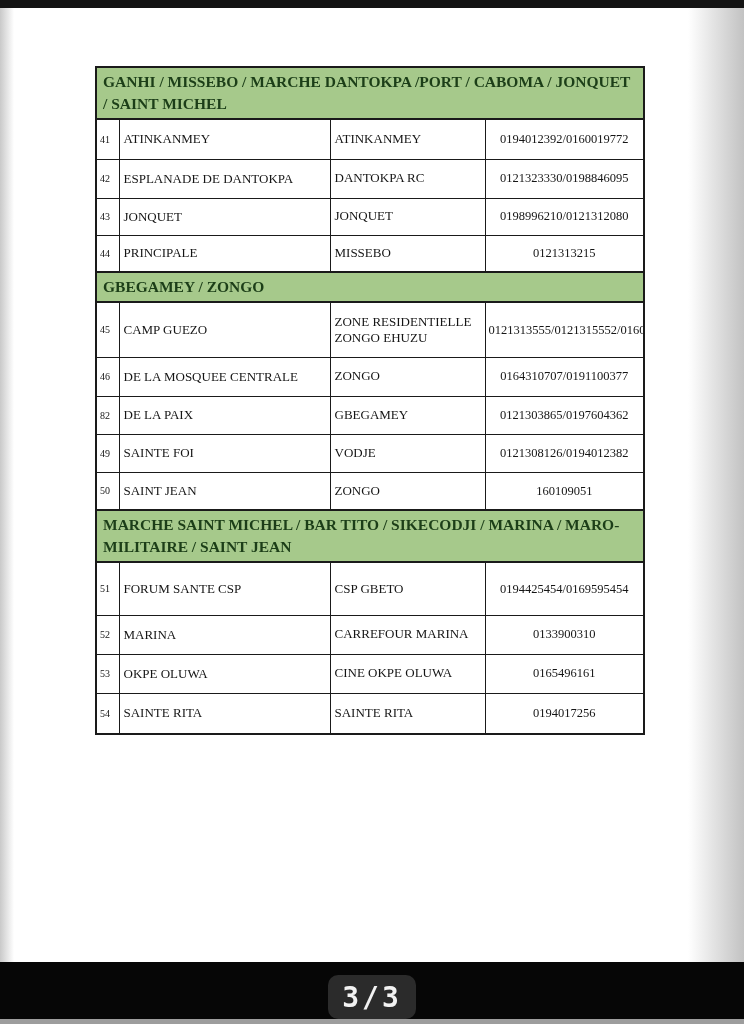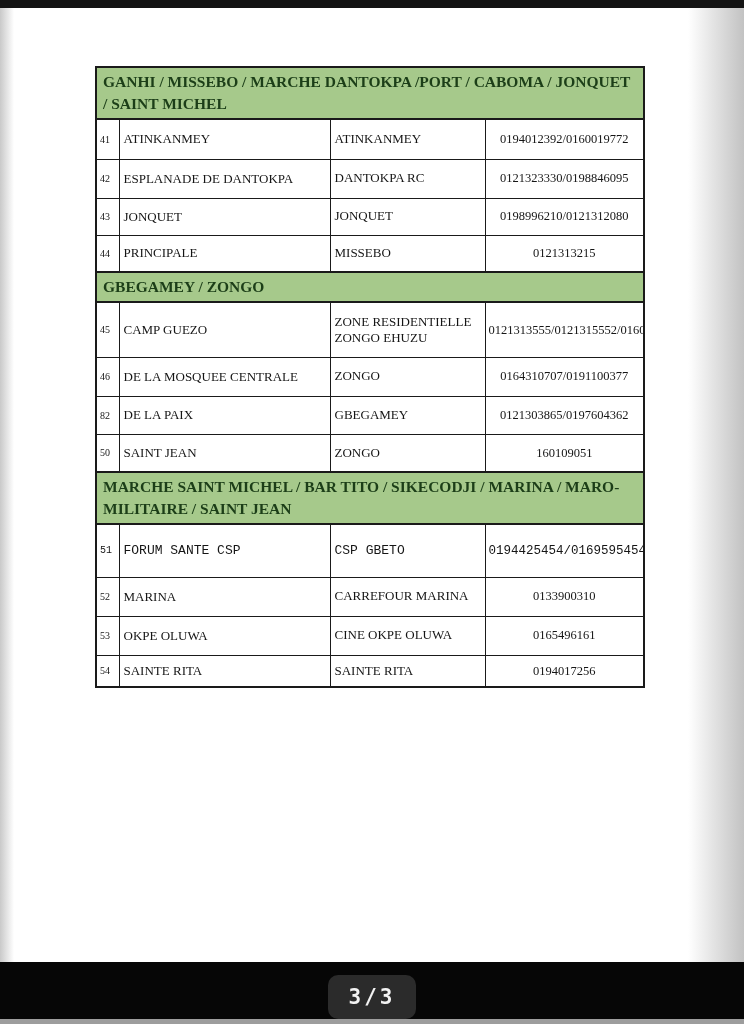--- a/index.html
+++ b/index.html
@@ -37,21 +37,21 @@
   .bottom-bar { position:absolute; top:962px; left:0; width:744px; height:57px; background:#060606; }
   .bottom-strip { position:absolute; top:1019px; left:0; width:744px; height:5px; background:#9d9d9d; }
 
   .page-badge {
     position:absolute; top:13px; left:50%; transform:translateX(-50%);
     width:88px; height:44px; background:#2b2b2b; border-radius:10px;
     display:flex; align-items:center; justify-content:center;
   }
   .page-badge span {
     color:#f2f2f2; font-family:"DejaVu Sans Mono", monospace;
-    font-weight:bold; font-size:21px; letter-spacing:3px;
+    font-weight:bold; font-size:28px; letter-spacing:3px;
   }
 </style>
 </head>
 <body>
 
 <div class="canvas">
 
   <div class="top-bar"></div>
 
   <div class="doc-page">
@@ -105,47 +105,53 @@
             <td class="location">ZONGO</td>
             <td class="phone">0164310707/0191100377</td>
           </tr>
           <tr style="height: 38px;">
             <td class="num">82</td>
             <td class="name">DE LA PAIX</td>
             <td class="location">GBEGAMEY</td>
             <td class="phone">0121303865/0197604362</td>
           </tr>
           <tr style="height: 38px;">
+            <td class="num">49</td>
+            <td class="name">SAINTE FOI</td>
+            <td class="location">VODJE</td>
+            <td class="phone">0121308126/0194012382</td>
+          </tr>
+          <tr style="height: 38px;">
             <td class="num">50</td>
             <td class="name">SAINT JEAN</td>
             <td class="location">ZONGO</td>
             <td class="phone">160109051</td>
           </tr>
           <tr class="section-header">
             <td colspan="4">MARCHE SAINT MICHEL / BAR TITO / SIKECODJI / MARINA / MARO-MILITAIRE / SAINT JEAN</td>
           </tr>
-          <tr style="height: 53px; font-family: Liberation Mono, monospace;">
+          <tr style="height: 53px;">
             <td class="num">51</td>
             <td class="name">FORUM SANTE CSP</td>
             <td class="location">CSP GBETO</td>
             <td class="phone">0194425454/0169595454</td>
           </tr>
           <tr style="height: 39px;">
             <td class="num">52</td>
             <td class="name">MARINA</td>
             <td class="location">CARREFOUR MARINA</td>
             <td class="phone">0133900310</td>
           </tr>
           <tr style="height: 39px;">
             <td class="num">53</td>
             <td class="name">OKPE OLUWA</td>
             <td class="location">CINE OKPE OLUWA</td>
             <td class="phone">0165496161</td>
           </tr>
-          <tr style="height: 32px;">
+          <tr style="height: 41px;">
             <td class="num">54</td>
             <td class="name">SAINTE RITA</td>
             <td class="location">SAINTE RITA</td>
             <td class="phone">0194017256</td>
           </tr>
         </tbody>
     </table>
   </div>
 
   <div class="bottom-bar">

